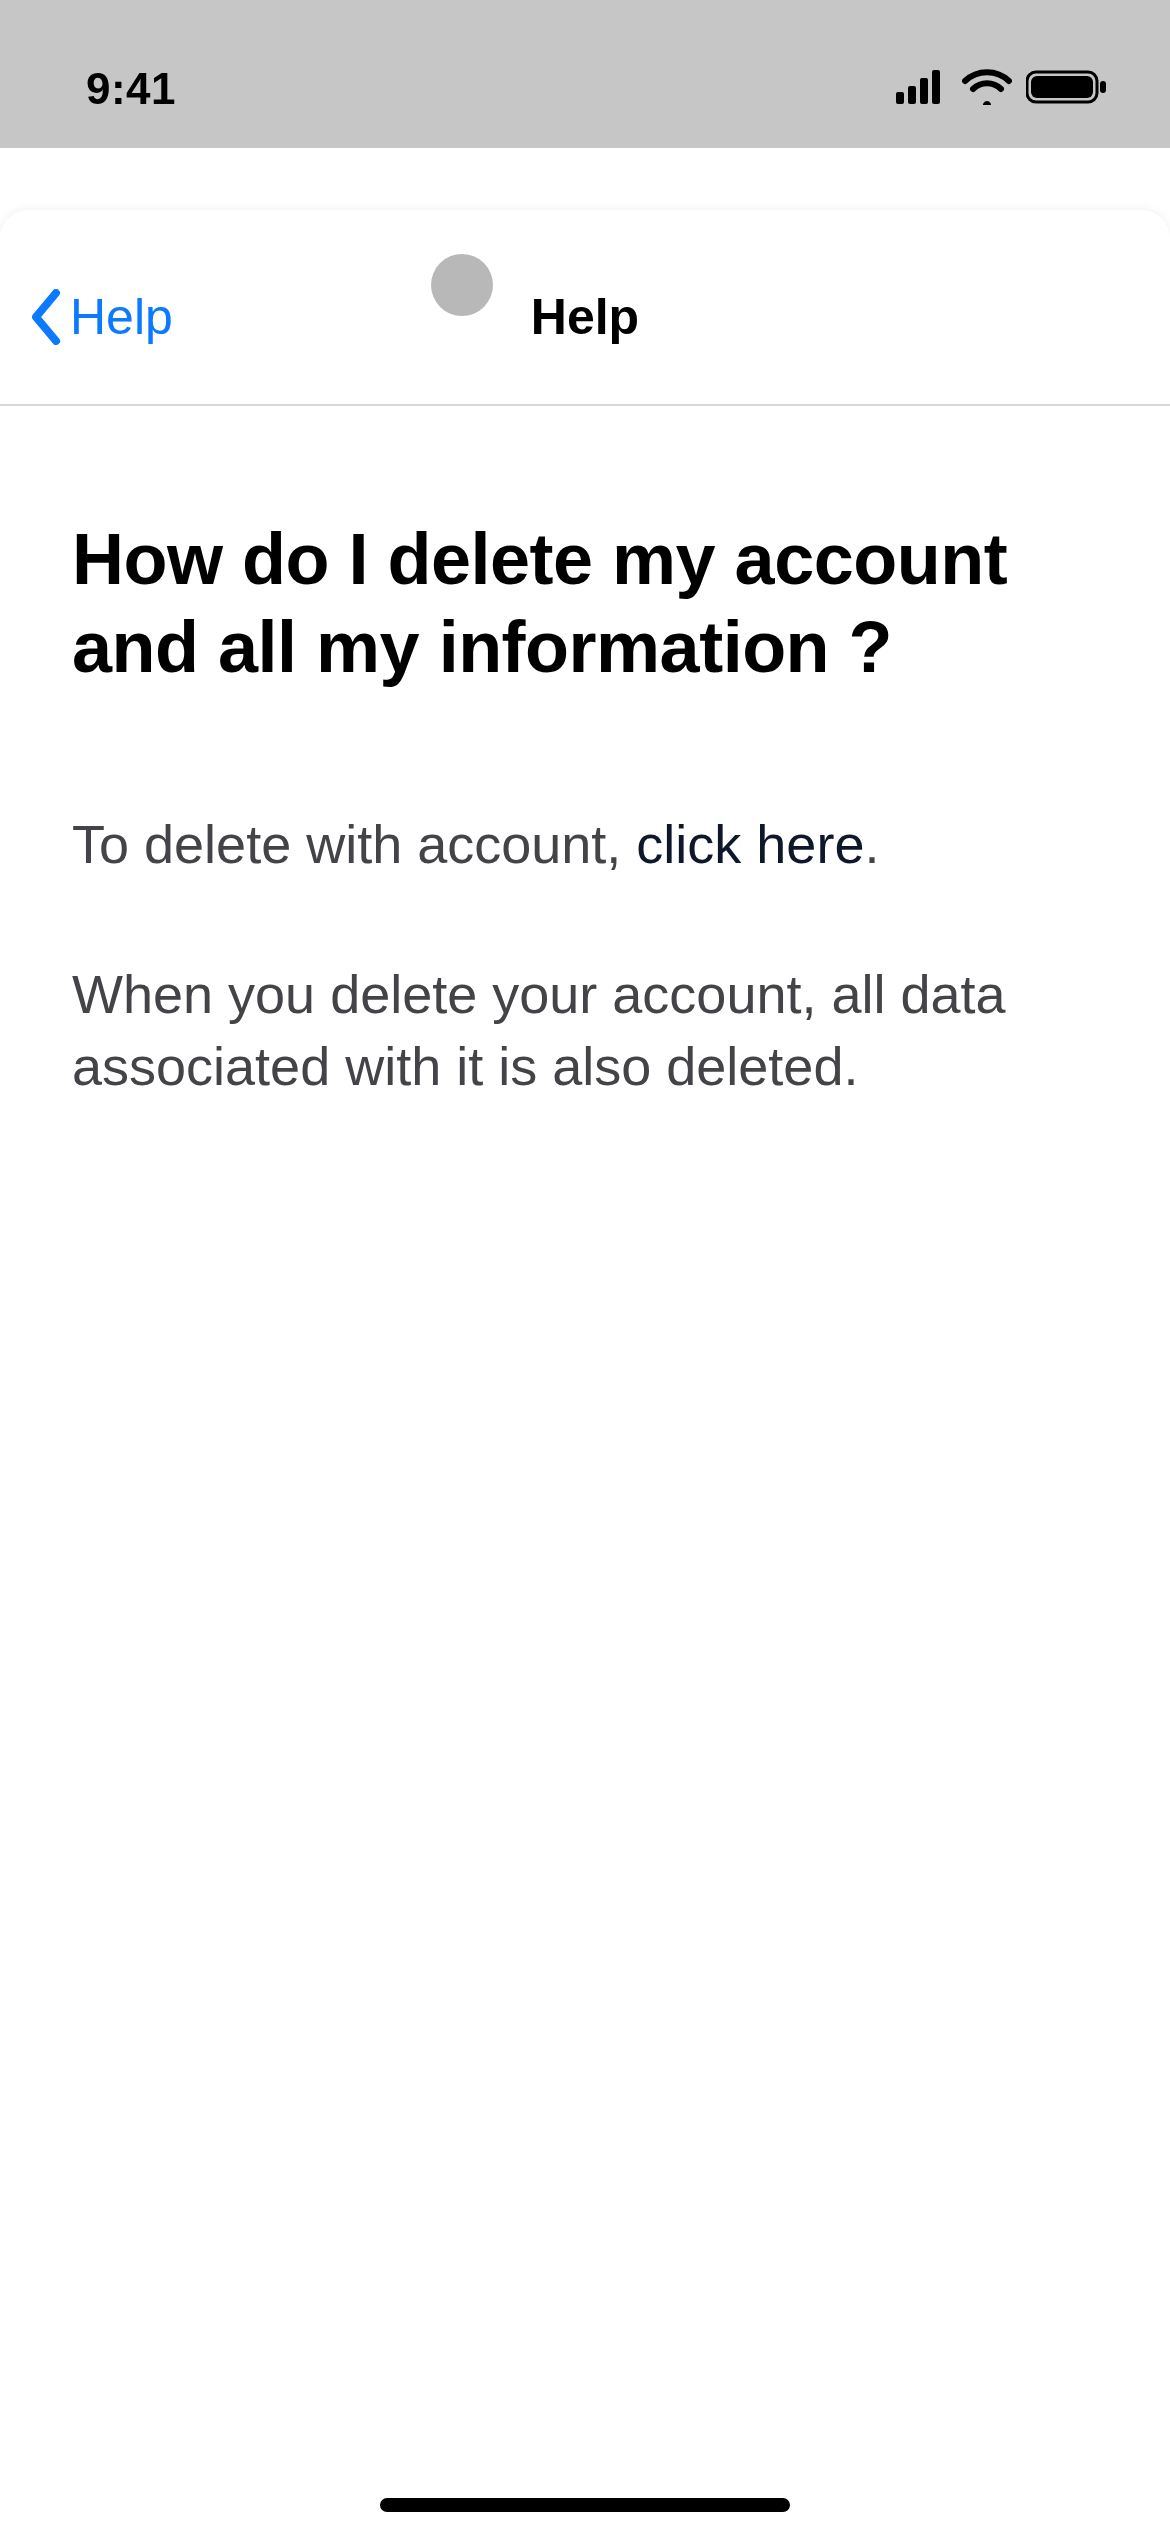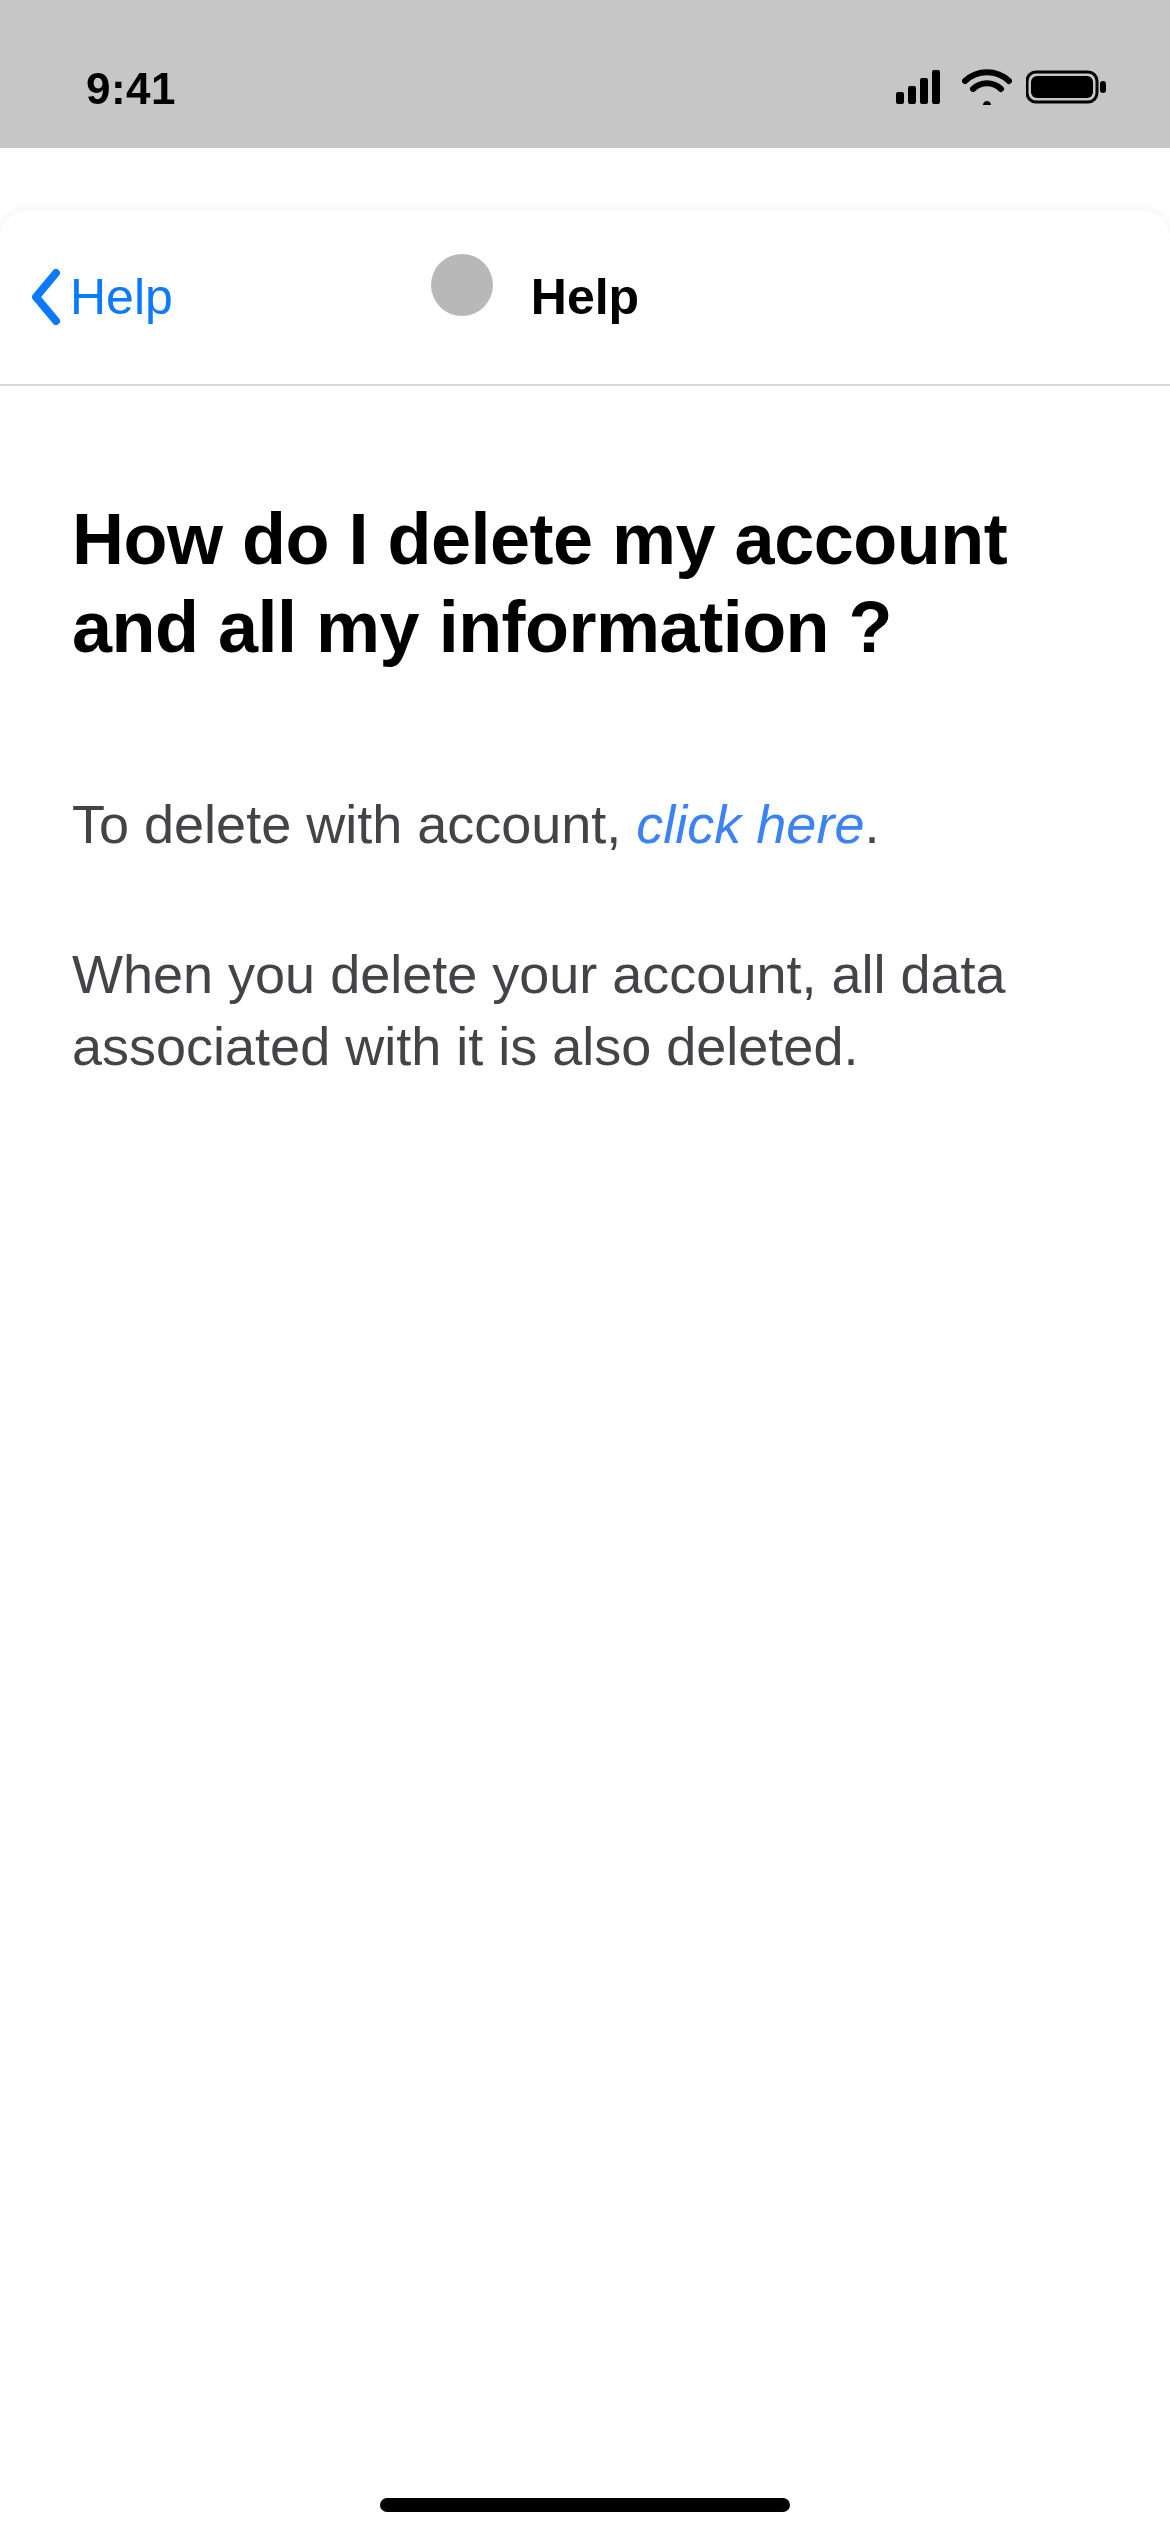--- a/index.html
+++ b/index.html
@@ -38,20 +38,21 @@
       border-radius: 28px 28px 0 0;
       box-shadow: 0 -2px 8px rgba(0,0,0,0.05);
       overflow: hidden;
     }
     .nav-bar {
       position: relative;
       height: 176px;
       border-bottom: 2px solid #d7d7d9;
       display: flex;
       align-items: center;
+      margin-top: 20px;
     }
     .back-btn {
       position: absolute;
       left: 28px; top: 0; bottom: 0;
       display: flex;
       align-items: center;
       gap: 8px;
       color: #0b7aff;
       font-size: 50px;
     }
@@ -75,21 +76,21 @@
       color: #000;
       letter-spacing: -0.5px;
     }
     .para {
       margin-top: 116px;
       font-size: 54px;
       line-height: 1.34;
       color: #444448;
     }
     .para2 { margin-top: 78px; }
-    .link { color: #3b82f6; cursor: pointer; font-style: italic; }
+    .link { color: #0f172a; cursor: pointer; }
 
     .touch-dot {
       position: absolute;
       left: 431px;
       top: 254px;
       width: 62px; height: 62px;
       border-radius: 50%;
       background: rgba(0,0,0,0.28);
     }
 

